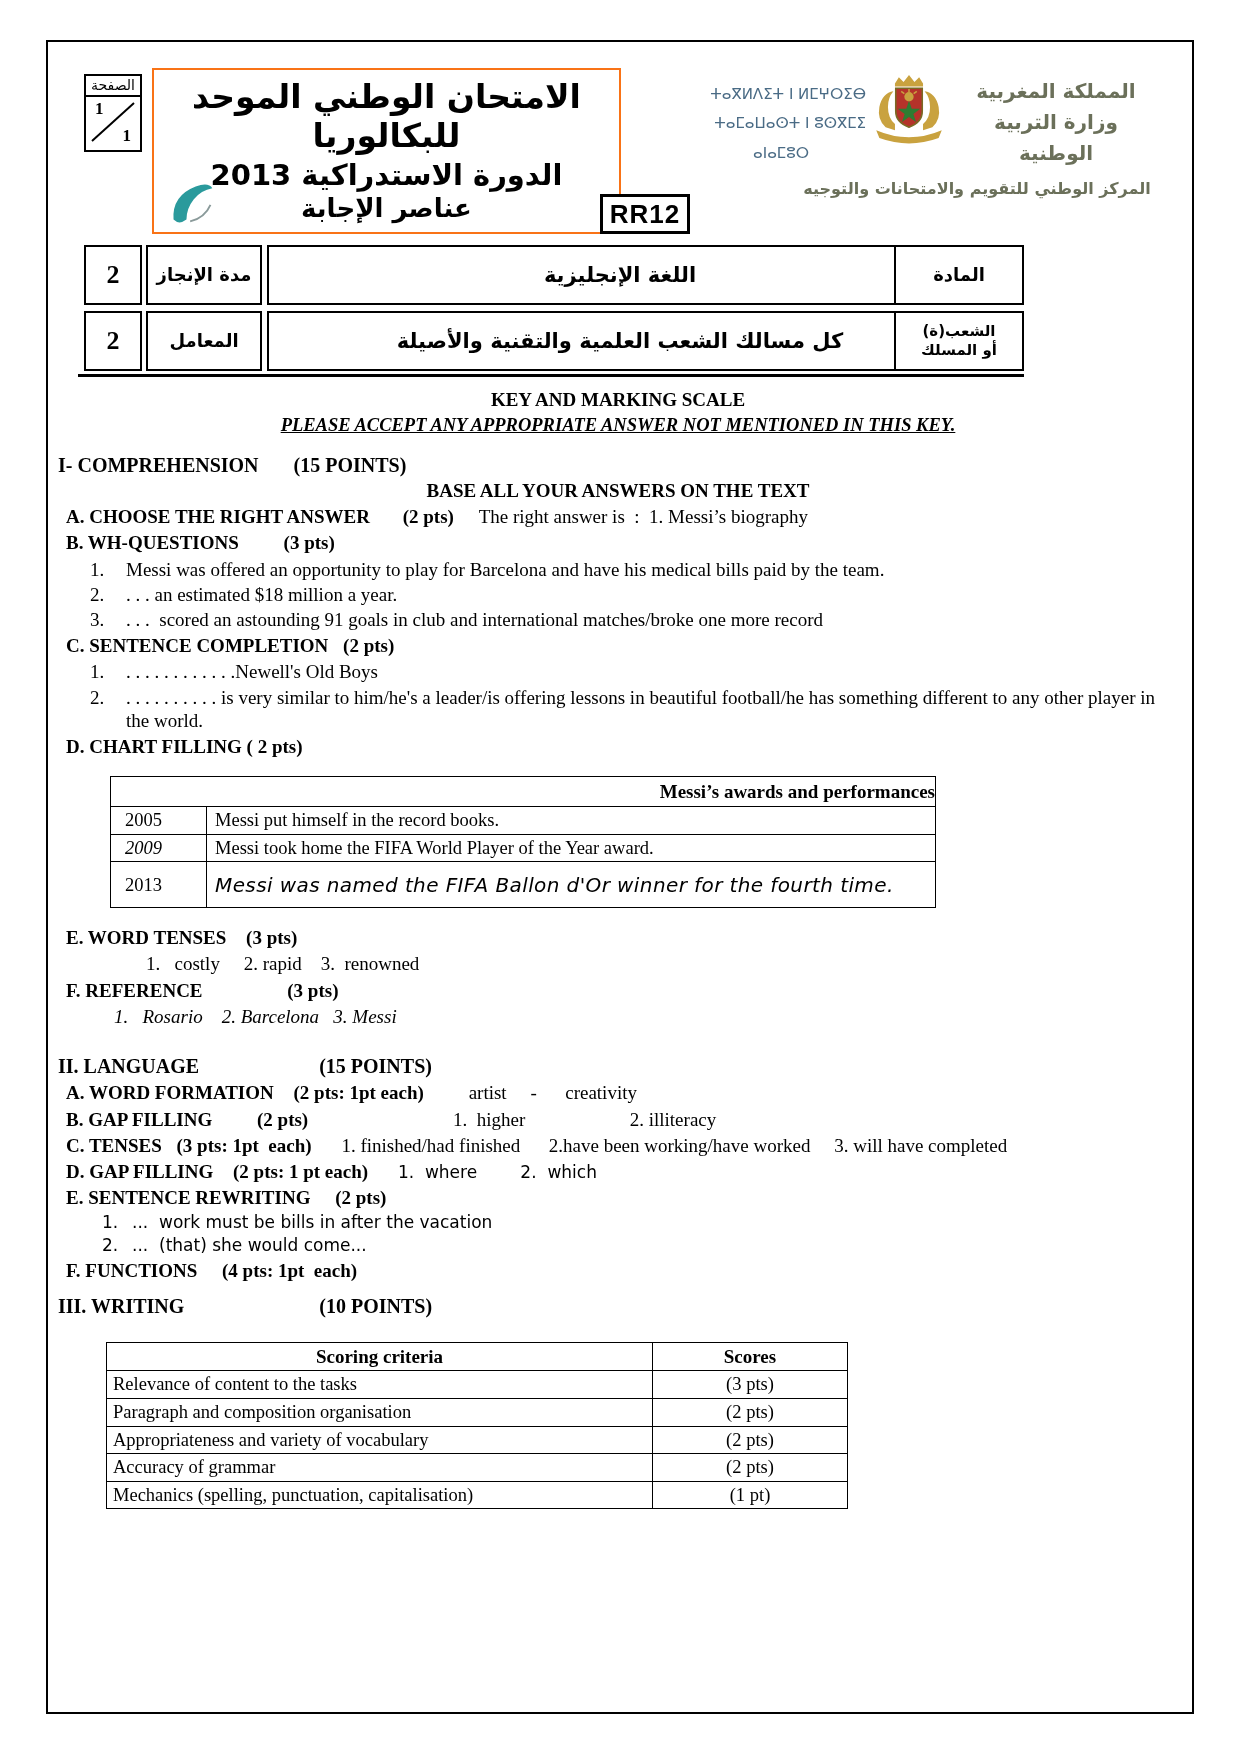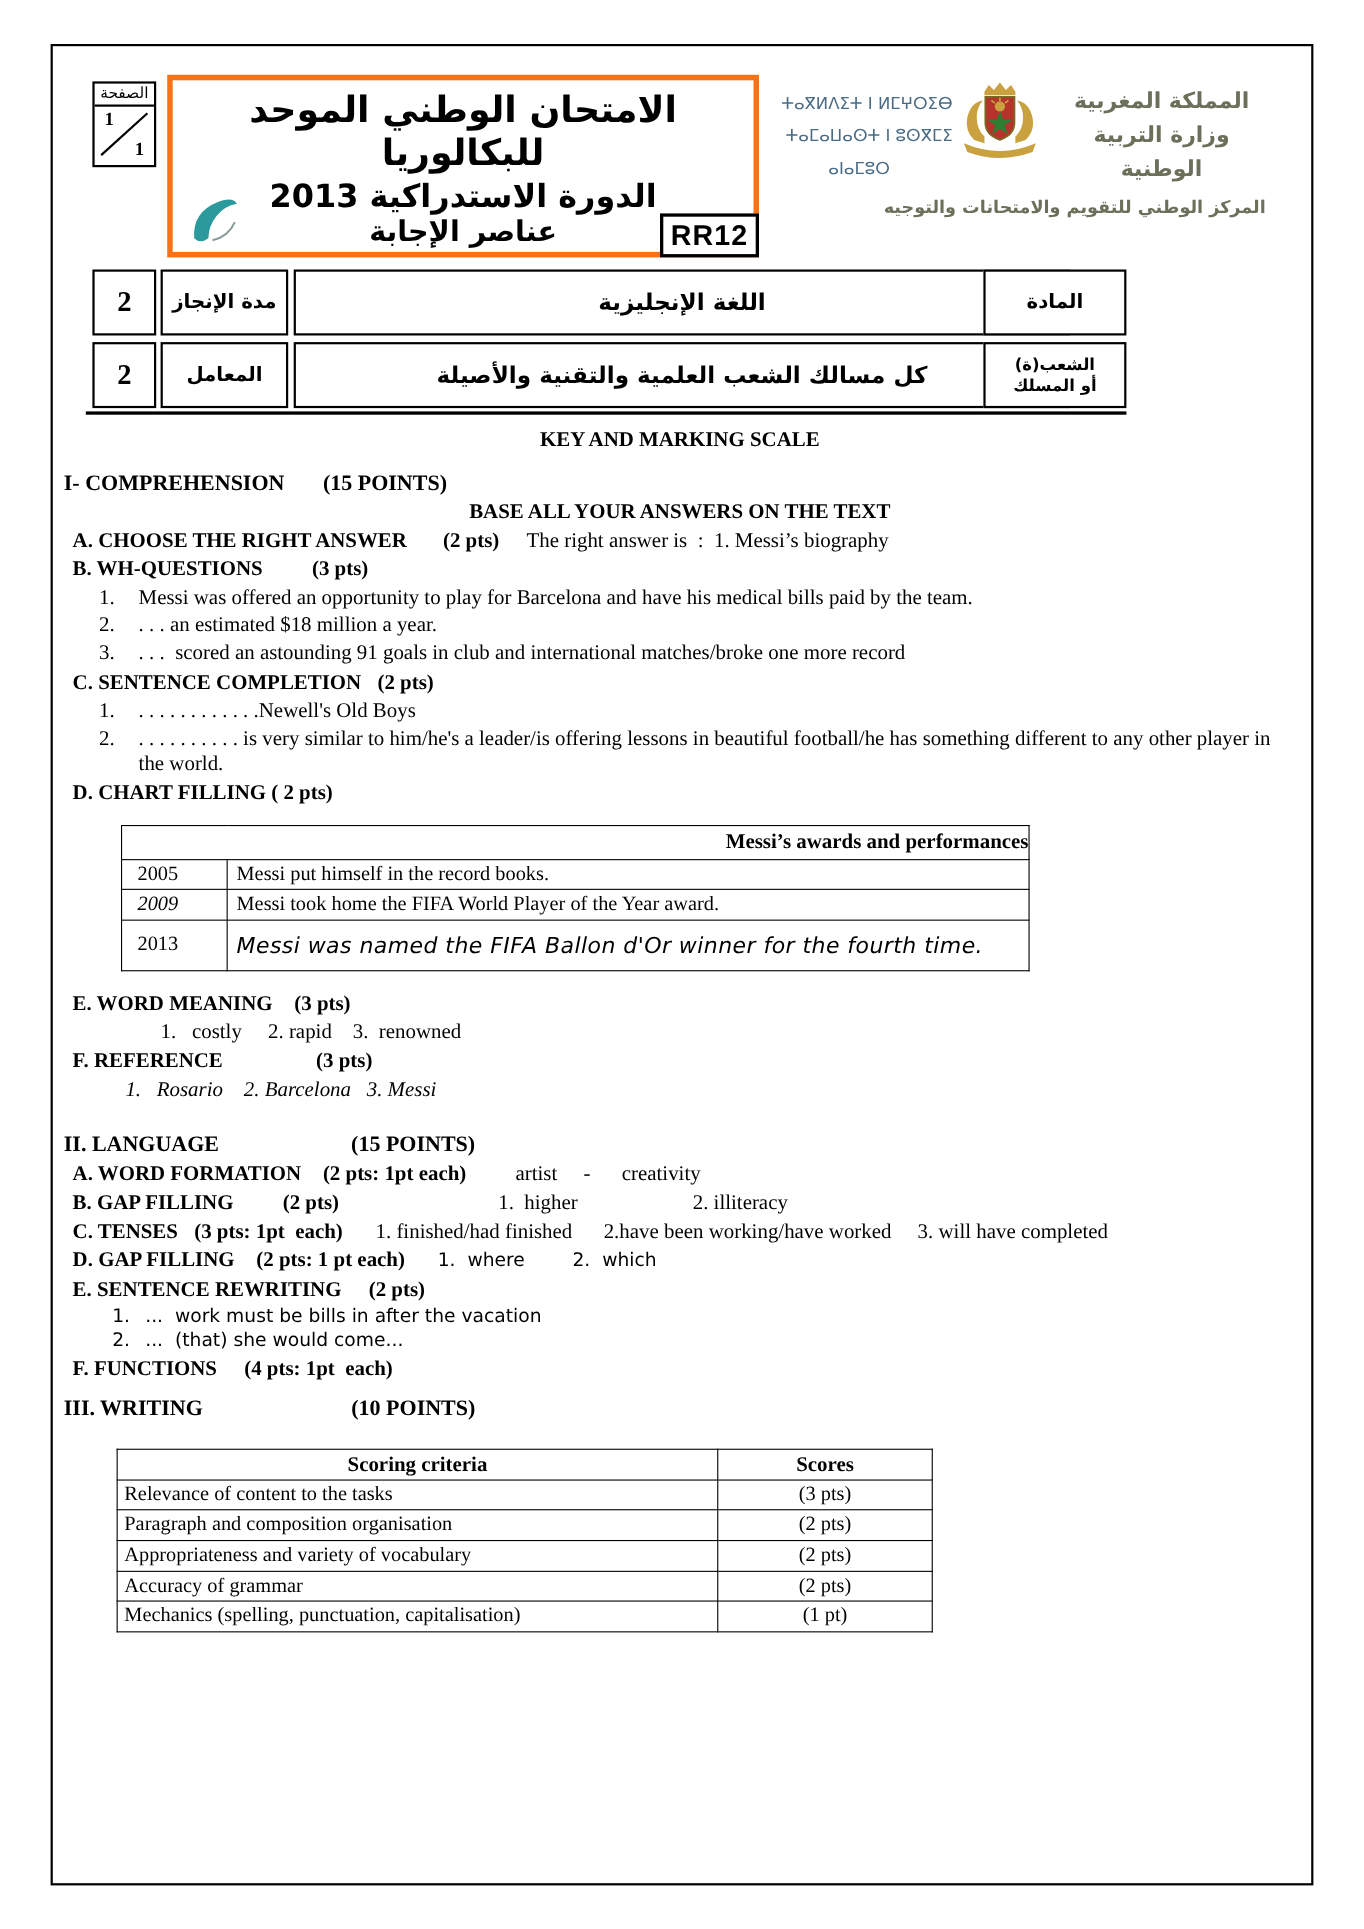--- a/index.html
+++ b/index.html
@@ -11,21 +11,21 @@
   
   .head-block { position:relative; height:340px; }
 
   .page-box { position:absolute; left:36px; top:32px; width:58px; height:78px; border:2px solid #000; background:#fff; }
   .pb-label { font:14px "DejaVu Sans", sans-serif; text-align:center; border-bottom:2px solid #000; padding:1px 0 2px; }
   .pb-nums { position:relative; height:50px; }
   .pb-n1 { position:absolute; left:9px; top:2px; font-weight:bold; font-size:17px; }
   .pb-n2 { position:absolute; right:9px; bottom:1px; font-weight:bold; font-size:17px; }
   .pb-slash { position:absolute; left:0; top:0; width:100%; height:100%; }
 
-  .title-box { position:absolute; left:104px; top:26px; width:538px; height:166px; border:5px solid #f97316; text-align:center; padding-top:7px; }
+  .title-box { position:absolute; left:104px; top:26px; width:469px; height:166px; border:2px solid #f97316; text-align:center; padding-top:7px; }
   .exam-title   { font-family:"DejaVu Sans", sans-serif; font-weight:bold; font-size:33px; direction:rtl; }
   .session-title{ font-family:"DejaVu Sans", sans-serif; font-weight:bold; font-size:29px; direction:rtl; margin-top:3px; }
   .paper-title  { font-family:"DejaVu Sans", sans-serif; font-weight:bold; font-size:26px; direction:rtl; margin-top:1px; }
   .center-logo { position:absolute; left:10px; bottom:5px; width:56px; height:48px; }
   .rr-box { position:absolute; left:552px; top:152px; width:90px; height:40px; border:3px solid #000; background:#fff;
             display:flex; align-items:center; justify-content:center;
             font-family:"Liberation Sans", sans-serif; font-weight:bold; font-size:26px; letter-spacing:1px; }
 
   .ministry { position:absolute; left:648px; top:30px; width:462px; }
   .min-row { display:flex; align-items:flex-start; }
@@ -174,20 +174,21 @@
         <div>أو المسلك</div>
       </div>
     </div>
 
     <div class="hrule"></div>
   </div>
 
   <div class="content">
 
     <div class="key-title">KEY AND MARKING SCALE</div>
+    <div class="key-notice">PLEASE ACCEPT ANY APPROPRIATE ANSWER NOT MENTIONED IN THIS KEY.</div>
 
     <div class="sec-heading">
       <span>I- COMPREHENSION</span>
       <span class="pts-gap30">(15 POINTS)</span>
     </div>
     <div class="base-note">BASE ALL YOUR ANSWERS ON THE TEXT</div>
 
     <div class="sec-line">
       <span class="sec-label">A.  CHOOSE THE RIGHT ANSWER</span>
       <span class="sec-pts ml28">(2 pts)</span>
@@ -243,21 +244,21 @@
         <td>Messi took home the FIFA World Player of the Year award.</td>
       </tr>
       <tr class="hand-row">
         <td class="yr">2013</td>
         <td class="hand-text">Messi was named the FIFA Ballon d'Or winner for the fourth time.</td>
       </tr>
     </tbody>
       </table>
 
     <div class="sec-line" style="margin-top:18px">
-      <span class="sec-label">E.  WORD MEANING</span>
+      <span class="sec-label">E.  WORD TENSES</span>
       <span class="sec-pts ml15">(3 pts)</span>
     </div>
     <div class="ans-e pre">1.   costly     2. rapid    3.  renowned</div>
 
     <div class="sec-line">
       <span class="sec-label">F.  REFERENCE</span>
       <span class="sec-pts ml80">(3 pts)</span>
     </div>
     <div class="ans-f pre">1.   Rosario    2. Barcelona   3. Messi</div>
 

